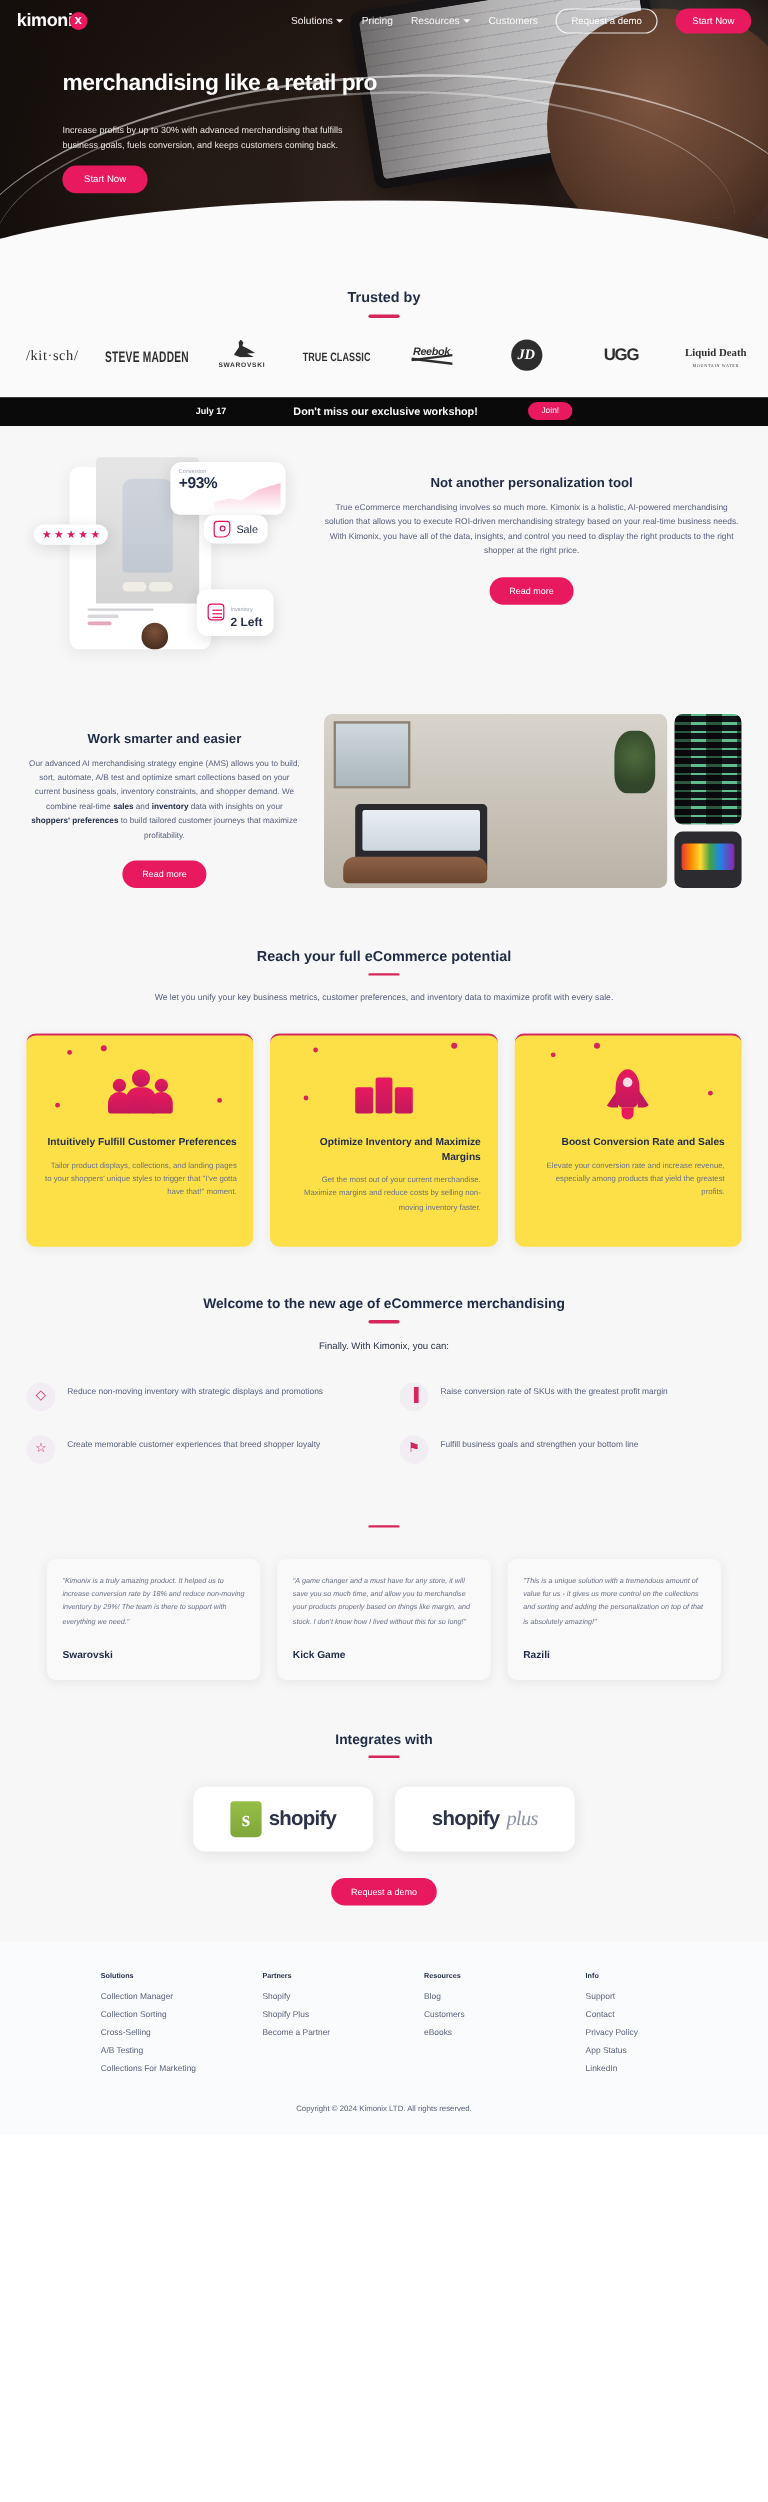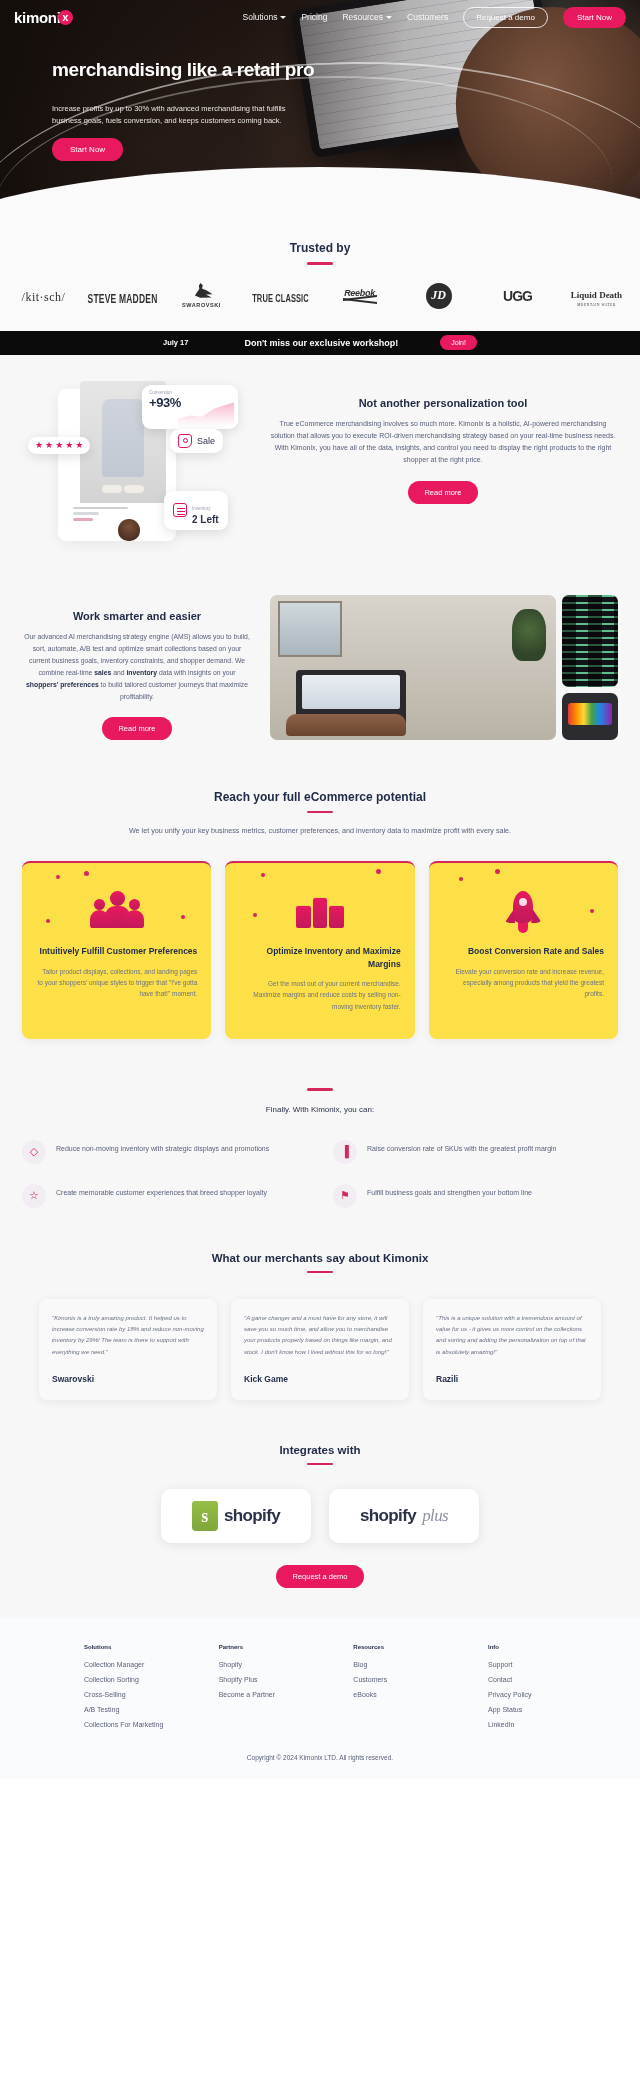--- a/index.html
+++ b/index.html
@@ -595,20 +595,21 @@
           </span>
         </div>
         <div class="card-title">Boost Conversion Rate and Sales</div>
         <div class="card-body">Elevate your conversion rate and increase revenue, especially among products that yield the greatest profits.</div>
       </div>
 
     </div>
   </section>
 
   <section class="welcome">
+    <div class="welcome-title">Welcome to the new age of eCommerce merchandising</div>
     <div class="rule"></div>
     <div class="welcome-sub2">Finally. With Kimonix, you can:</div>
     <div class="benefits">
       <div class="benefit">
         <span class="b-ic">◇</span>
         <span class="b-tx">Reduce non-moving inventory with strategic displays and promotions</span>
       </div>
       <div class="benefit">
         <span class="b-ic">▐</span>
         <span class="b-tx">Raise conversion rate of SKUs with the greatest profit margin</span>
@@ -618,21 +619,20 @@
         <span class="b-tx">Create memorable customer experiences that breed shopper loyalty</span>
       </div>
       <div class="benefit">
         <span class="b-ic">⚑</span>
         <span class="b-tx">Fulfill business goals and strengthen your bottom line</span>
       </div>
     </div>
   </section>
 
   <section class="testi">
-    <div class="testi-title">What our merchants say about Kimonix</div>
     <div class="rule"></div>
     <div class="testi-cards">
       <div class="t-card">
         <div class="t-quote">"Kimonix is a truly amazing product. It helped us to increase conversion rate by 18% and reduce non-moving inventory by 29%! The team is there to support with everything we need."</div>
         <div class="t-name">Swarovski</div>
       </div>
       <div class="t-card">
         <div class="t-quote">"A game changer and a must have for any store, it will save you so much time, and allow you to merchandise your products properly based on things like margin, and stock. I don't know how I lived without this for so long!"</div>
         <div class="t-name">Kick Game</div>
       </div>

